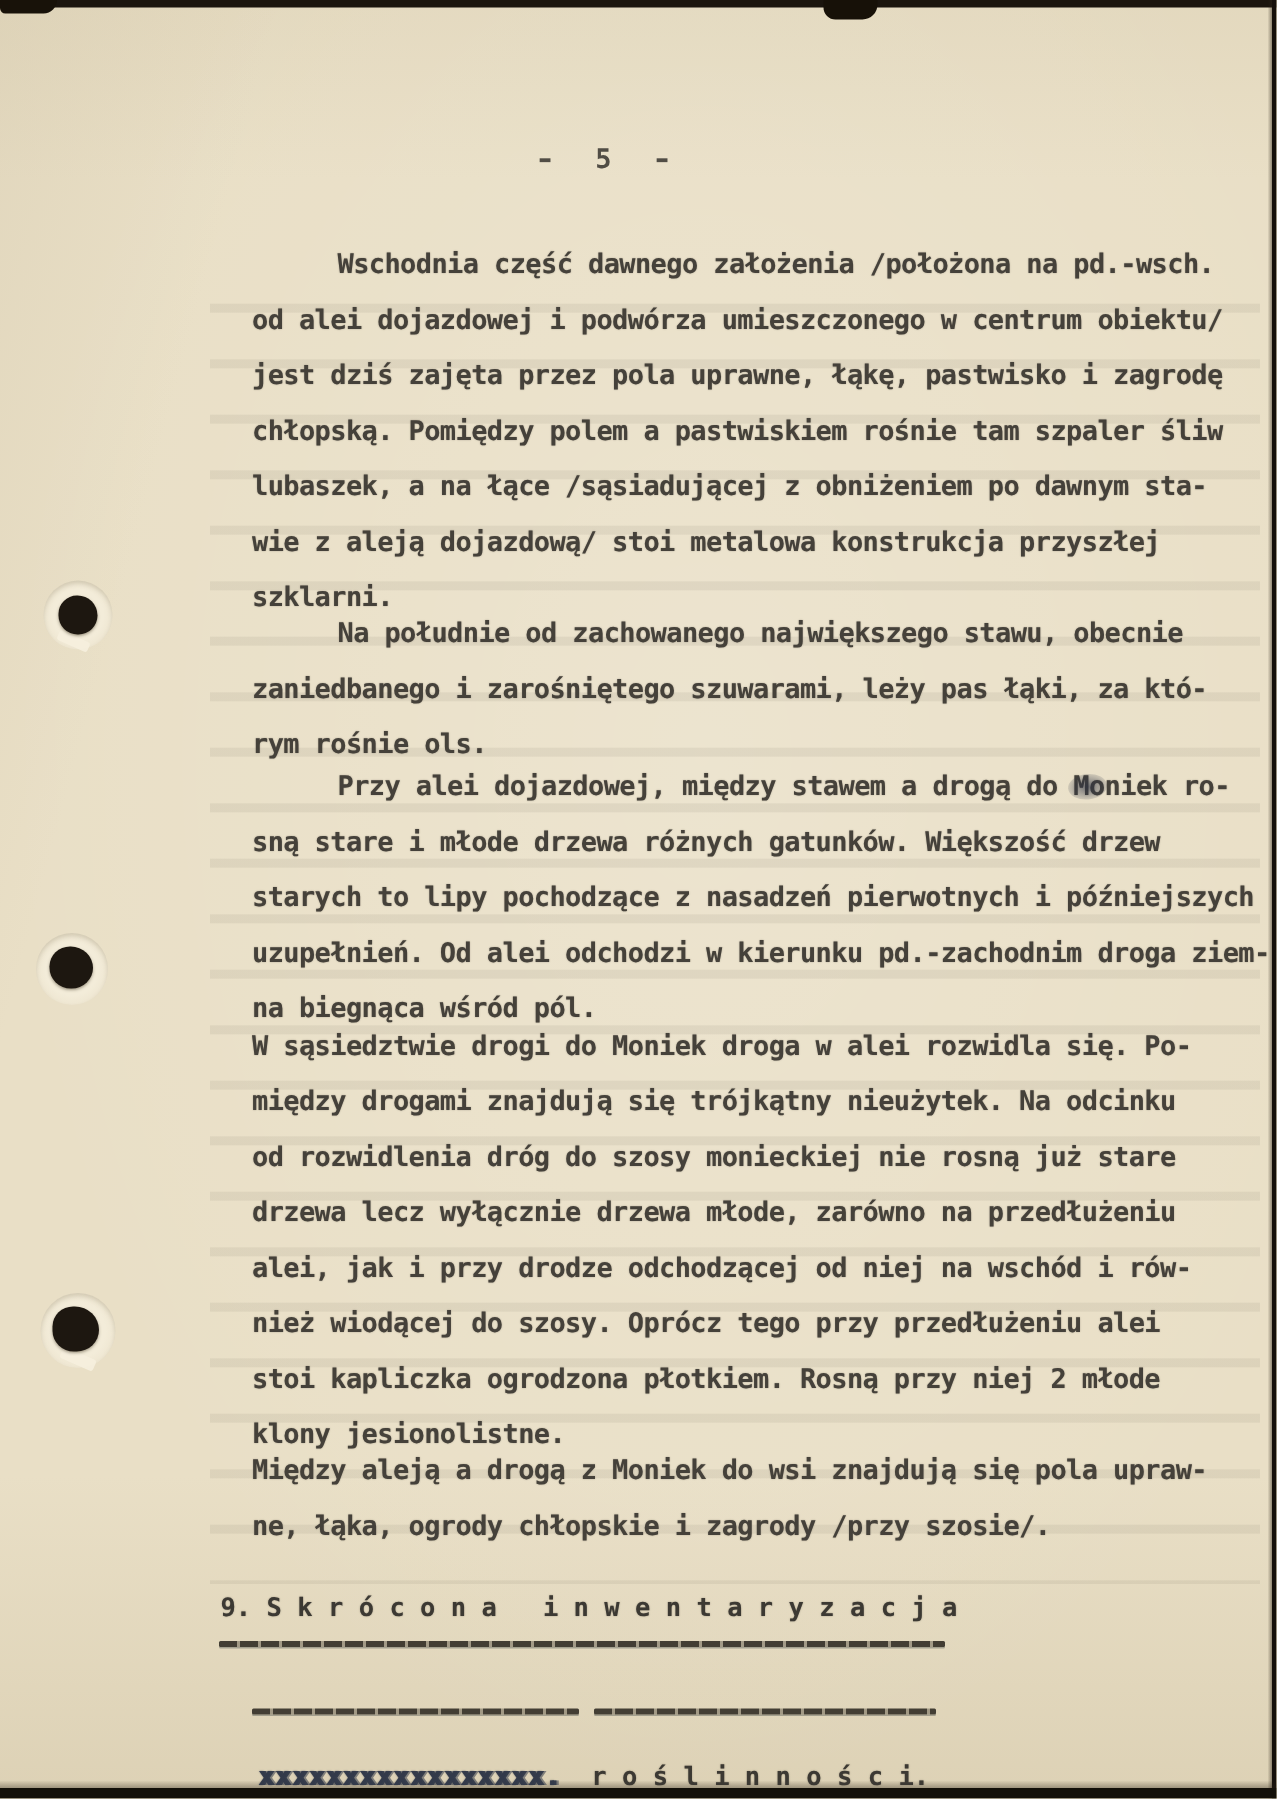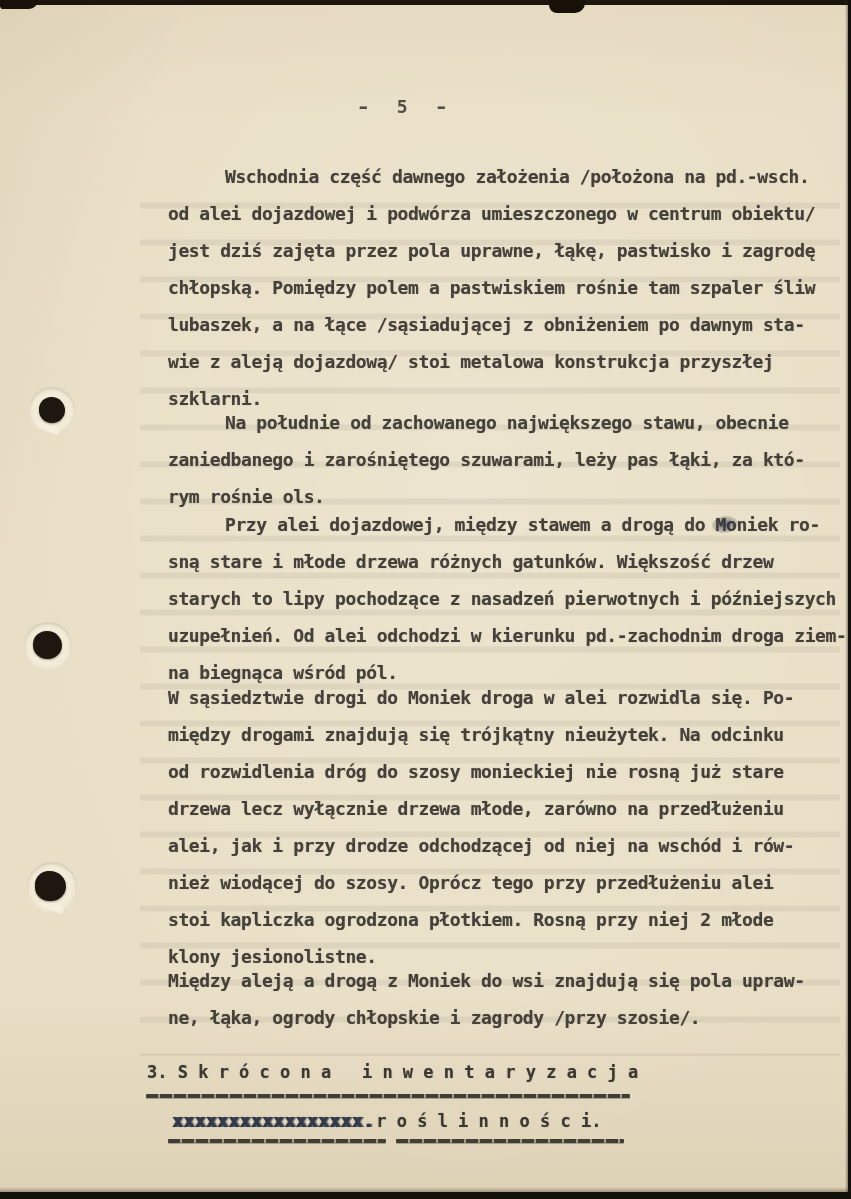--- a/index.html
+++ b/index.html
@@ -49,25 +49,25 @@
   .ghost{position:absolute;left:140px;top:176px;width:700px;height:880px;pointer-events:none;
     background:repeating-linear-gradient(to bottom,
       rgba(0,0,0,0) 0 26px, rgba(108,102,86,0.10) 27px 32px, rgba(0,0,0,0) 33px 37px);}
   
   .smudge{position:absolute;left:712px;top:516px;width:26px;height:17px;border-radius:50%;
     background:radial-gradient(ellipse, rgba(44,49,66,0.65), rgba(44,49,66,0.15) 70%, rgba(44,49,66,0) 80%);
     transform:rotate(-6deg);}
   
   .head1{position:absolute;left:147px;top:1062px;font-size:17px;font-weight:bold;white-space:pre;
     color:#3c3933;text-shadow:0 0 1px rgba(55,50,40,0.5);}
-  .head2-row{position:absolute;left:172px;top:1111px;display:flex;align-items:baseline;
+  .head2-row{position:absolute;left:172px;top:1175px;display:flex;align-items:baseline;
     font-size:17px;font-weight:bold;white-space:pre;color:#3c3933;}
   .struck{color:#333a4a;letter-spacing:1px;
     text-shadow:1.5px 0 0 rgba(51,58,74,0.95), 3px 0 0 rgba(51,58,74,0.55), 0 0 1px rgba(51,58,74,0.8);}
-  .head2-word{margin-left:2px;text-shadow:0 0 1px rgba(55,50,40,0.5);}
+  .head2-word{margin-left:20px;text-shadow:0 0 1px rgba(55,50,40,0.5);}
   .underline{position:absolute;height:4px;border-radius:1px;
     background:repeating-linear-gradient(90deg, #433e34 0 12px, rgba(67,62,52,0.40) 12px 14px);
     box-shadow:0 1px 0 rgba(50,60,60,0.35);}
   .u1{left:146px;top:1094px;width:484px;}
   .u2a{left:168px;top:1139px;width:218px;}
   .u2b{left:396px;top:1139px;width:228px;}
 </style>
 </head>
 <body>
 
@@ -133,21 +133,21 @@
     <div class="line">klony jesionolistne.</div>
   </div>
 
   <div class="tblock block-e">
     <div class="line">Między aleją a drogą z Moniek do wsi znajdują się pola upraw-</div>
     <div class="line">ne, łąka, ogrody chłopskie i zagrody /przy szosie/.</div>
   </div>
 
   <div class="smudge"></div>
 
-  <div class="head1">3. S k r ó c o n a   i n w e n t a r y z a c j a</div>
+  <div class="head1">9. S k r ó c o n a   i n w e n t a r y z a c j a</div>
   <div class="underline u1"></div>
   <div class="head2-row">
     <span class="struck">xxxxxxxxxxxxxxxxx.</span>
     <span class="head2-word">r o ś l i n n o ś c i.</span>
   </div>
   <div class="underline u2a"></div>
   <div class="underline u2b"></div>
 
 </div>
 

